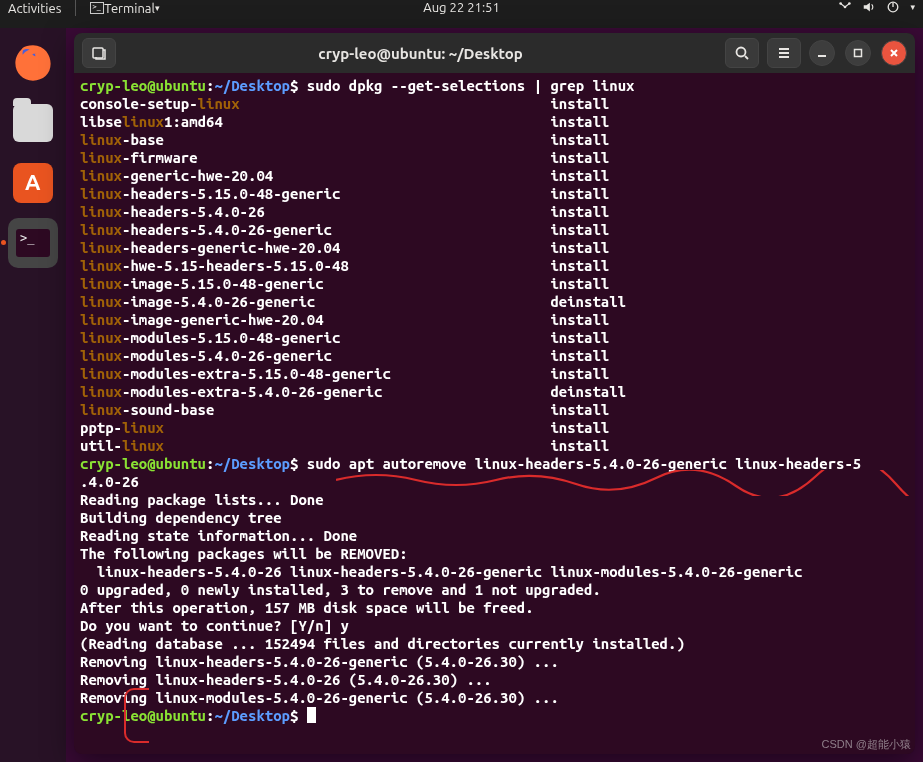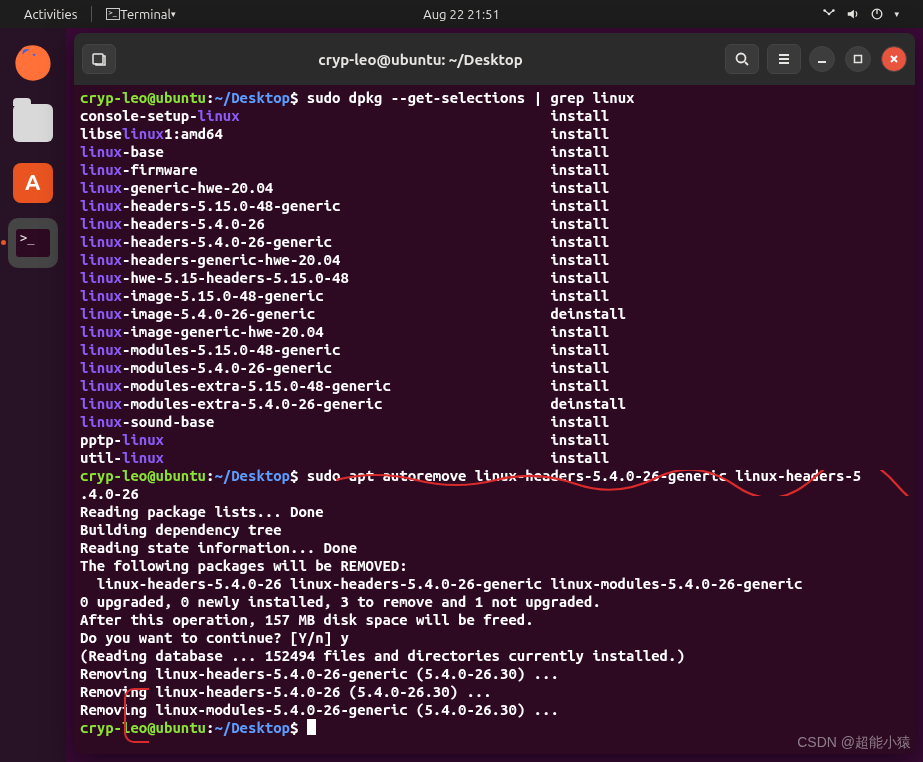--- a/index.html
+++ b/index.html
@@ -6,22 +6,22 @@
 body {
   width: 923px; height: 762px;
   background: #3a0a36;
   font-family: "Ubuntu", "Noto Sans", sans-serif;
   overflow: hidden;
   position: relative;
 }
 
 .topbar {
   height: 28px; background: #1d1d1d; color: #e8e6e3;
-  display: flex; align-items: center; font-size: 13px;
-  padding: 0 24px; justify-content: space-between;
+  display: flex; align-items: flex-start; font-size: 13px;
+  padding: 0 8px; justify-content: space-between;
 }
 .topbar-left { display:flex; align-items:center; gap:14px; }
 .topbar-left .sep { width:1px; height:16px; background:#555; }
 .term-item { display:flex; align-items:center; gap:0; }
 .term-icon-sm { width:14px; height:12px; border:1px solid #ccc; background:#222; position:relative; }
 .term-icon-sm::after { content:">_"; color:#fff; font-size:8px; position:absolute; left:1px; top:-1px; }
 .topbar-center { position:absolute; left:50%; transform:translateX(-50%); }
 .topbar-right { display:flex; align-items:center; gap:10px; }
 .tray-icon { width:14px; height:14px; display:inline-block; color:#e8e6e3; }
 .dropdown-caret { font-size:9px; }
@@ -51,54 +51,54 @@
 }
 .terminal-dock .inner { width:34px; height:28px; background:#2d0922; border-radius:3px; color:#eee; font-family:monospace; font-size:12px; padding-left:4px; padding-top:2px;}
 
 .terminal-window {
   position:absolute; left:74px; top:33px; right:8px; height:721px;
   background:#2d0922; border-radius:8px; overflow:hidden;
   display:flex; flex-direction:column;
   box-shadow: 0 8px 30px rgba(0,0,0,.5);
 }
 .titlebar {
-  height:52px; background:#2b2b2b; display:flex; align-items:center;
+  height:40px; background:#2b2b2b; display:flex; align-items:center;
   padding:0 8px; gap:8px; color:#e8e6e3; flex-shrink:0;
 }
 .tb-btn {
   width:34px; height:30px; border-radius:6px; background:#3a3a3a;
   display:flex; align-items:center; justify-content:center; color:#e8e6e3;
   border:1px solid #444;
 }
 .tb-btn.round { border-radius:50%; width:26px; height:26px; background:#3d3d3d;}
 .tb-btn.close { background:#e9543f; color:#fff; }
 .tb-title { flex:1; text-align:center; font-weight:600; font-size:15px; }
 .tb-right { display:flex; align-items:center; gap:10px; }
 .terminal-body {
   flex:1; font-family: "Ubuntu Mono","DejaVu Sans Mono",monospace;
   font-size:15px; line-height:18px; padding:4px 6px; color:#fff;
   white-space:pre; overflow:hidden; font-weight:600;
 }
 .c-green { color:#8ae234; font-weight:700; }
 .c-blue { color:#5c9dff; font-weight:700; }
-.c-red { color:#8b5cf6; font-weight:700; }
+.c-red { color:#a16207; font-weight:700; }
 .cursor { display:inline-block; width:9px; height:16px; background:#fff; vertical-align:-2px; }
 
 
 .annot-wavy {
   position:absolute; pointer-events:none;
 }
 .annot-brace {
   position:absolute; left:50px; top:655px; width:25px; height:55px;
   border-left:2px solid #d92b2b; border-top:2px solid #d92b2b; border-bottom:2px solid #d92b2b;
   border-radius:10px 0 0 10px; pointer-events:none;
 }
 .watermark {
   position:absolute; right:12px; bottom:10px; color:rgba(220,220,220,.55);
-  font-size:14px; font-family:sans-serif; pointer-events:none;
+  font-size:11px; font-family:sans-serif; pointer-events:none;
 }
 </style>
 </head>
 <body>
 
 <div class="topbar">
   <div class="topbar-left">
     <span>Activities</span>
     <span class="sep"></span>
     <span class="term-item">

